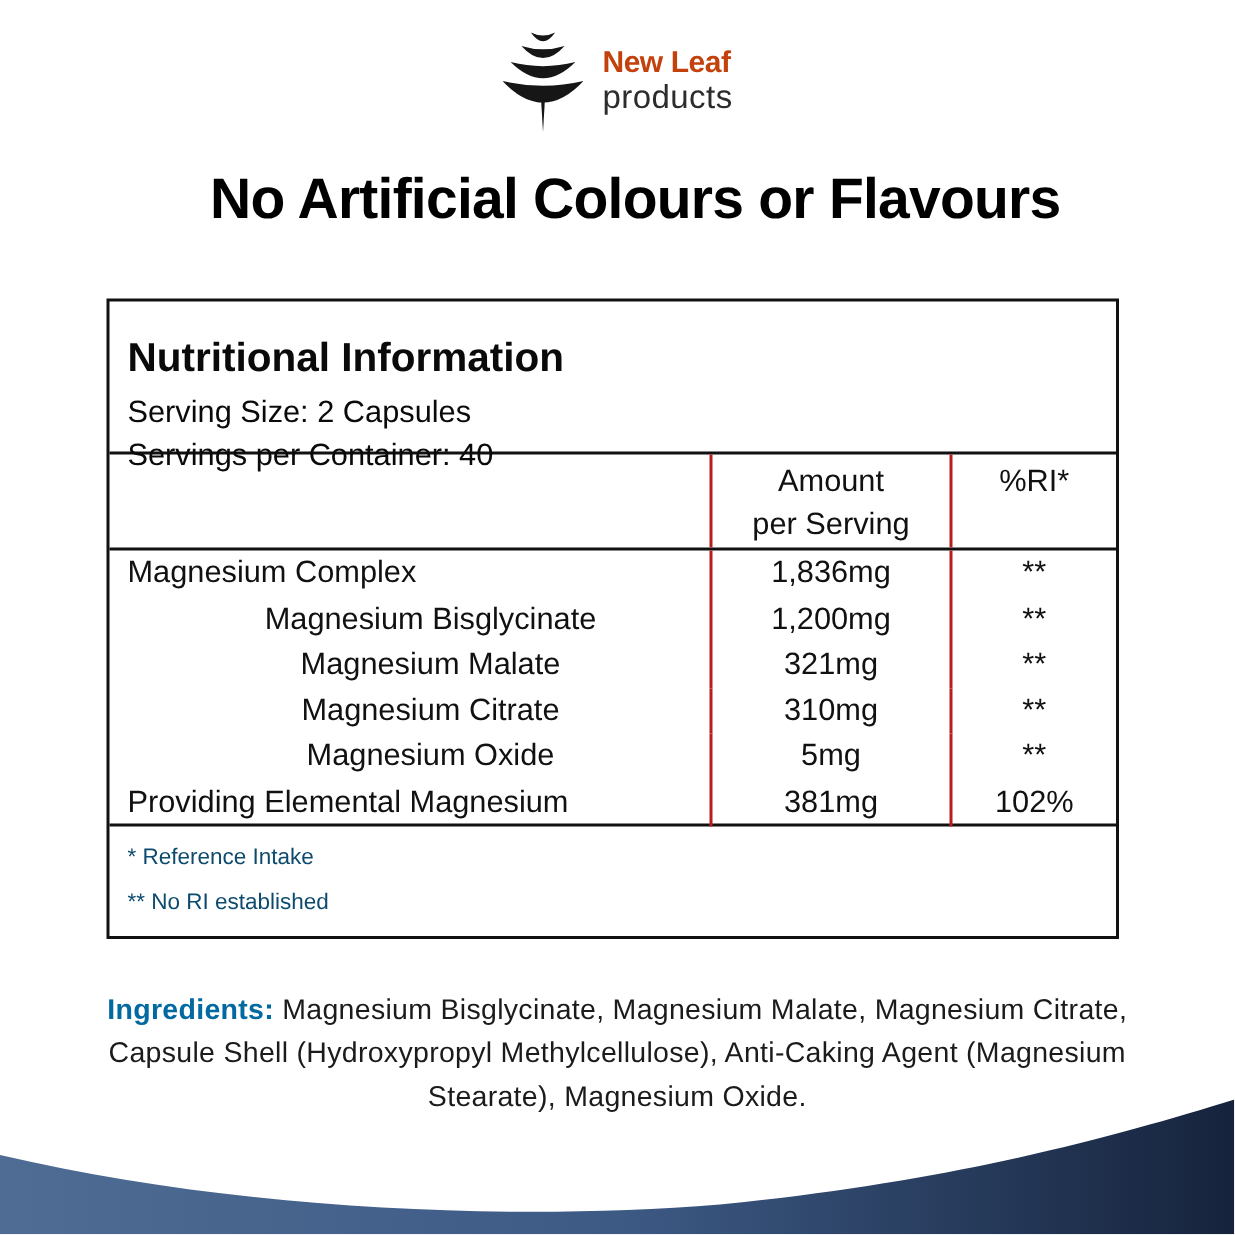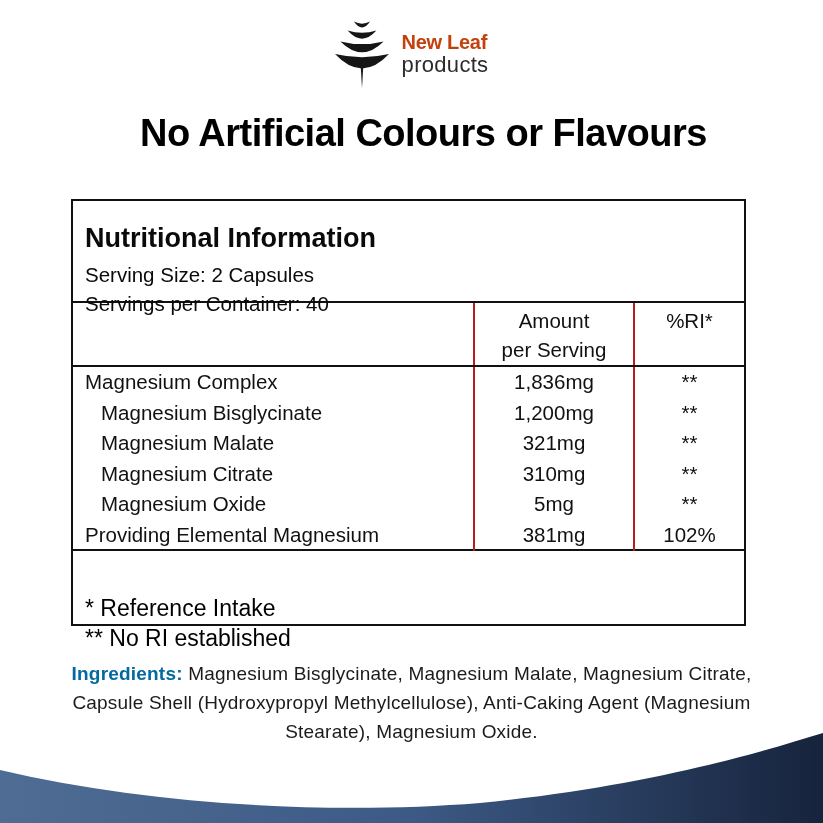--- a/index.html
+++ b/index.html
@@ -42,24 +42,24 @@
     padding:20px 12px 0 12px;
   }
   .panel-title{font-size:27px;font-weight:bold;margin:2px 0 6px 0;color:#0a0a0a;}
   .panel-sub{font-size:20.5px;line-height:29px;color:#0a0a0a;}
   .grid{display:grid;grid-template-columns:400px 160px 111px;}
   .header-row{height:64px;box-sizing:border-box;border-bottom:2px solid #111;}
   .hcell{box-sizing:border-box;text-align:center;font-size:20.5px;line-height:29px;padding-top:3px;}
   .vline{border-left:2px solid #b91c1c;}
   .tbody{height:184px;box-sizing:border-box;border-bottom:2px solid #111;grid-auto-rows:30.6px;}
   .cell-name{box-sizing:border-box;padding-left:12px;font-size:20.5px;line-height:30.6px;white-space:nowrap;}
-  .cell-name.indent{padding-left:28px;}
+  .cell-name.indent{padding-left:28px;text-align:center;}
   .cell-amount{box-sizing:border-box;text-align:center;font-size:20.5px;line-height:30.6px;}
   .cell-ri{box-sizing:border-box;text-align:center;font-size:20.5px;line-height:30.6px;}
-  .panel-foot{padding:6px 12px 0 12px;font-size:23px;line-height:30px;color:#000000;margin-top:36px;}
+  .panel-foot{padding:6px 12px 0 12px;font-size:15px;line-height:30px;color:#0c4a6e;}
   
   .ingredients{
     position:absolute;top:659px;left:50%;transform:translateX(-50%);
     width:690px;
     text-align:center;
     font-size:19px;line-height:29px;color:#1b1b1b;
     letter-spacing:0.2px;
   }
   .ingredients b{color:#0369a1;}
   

